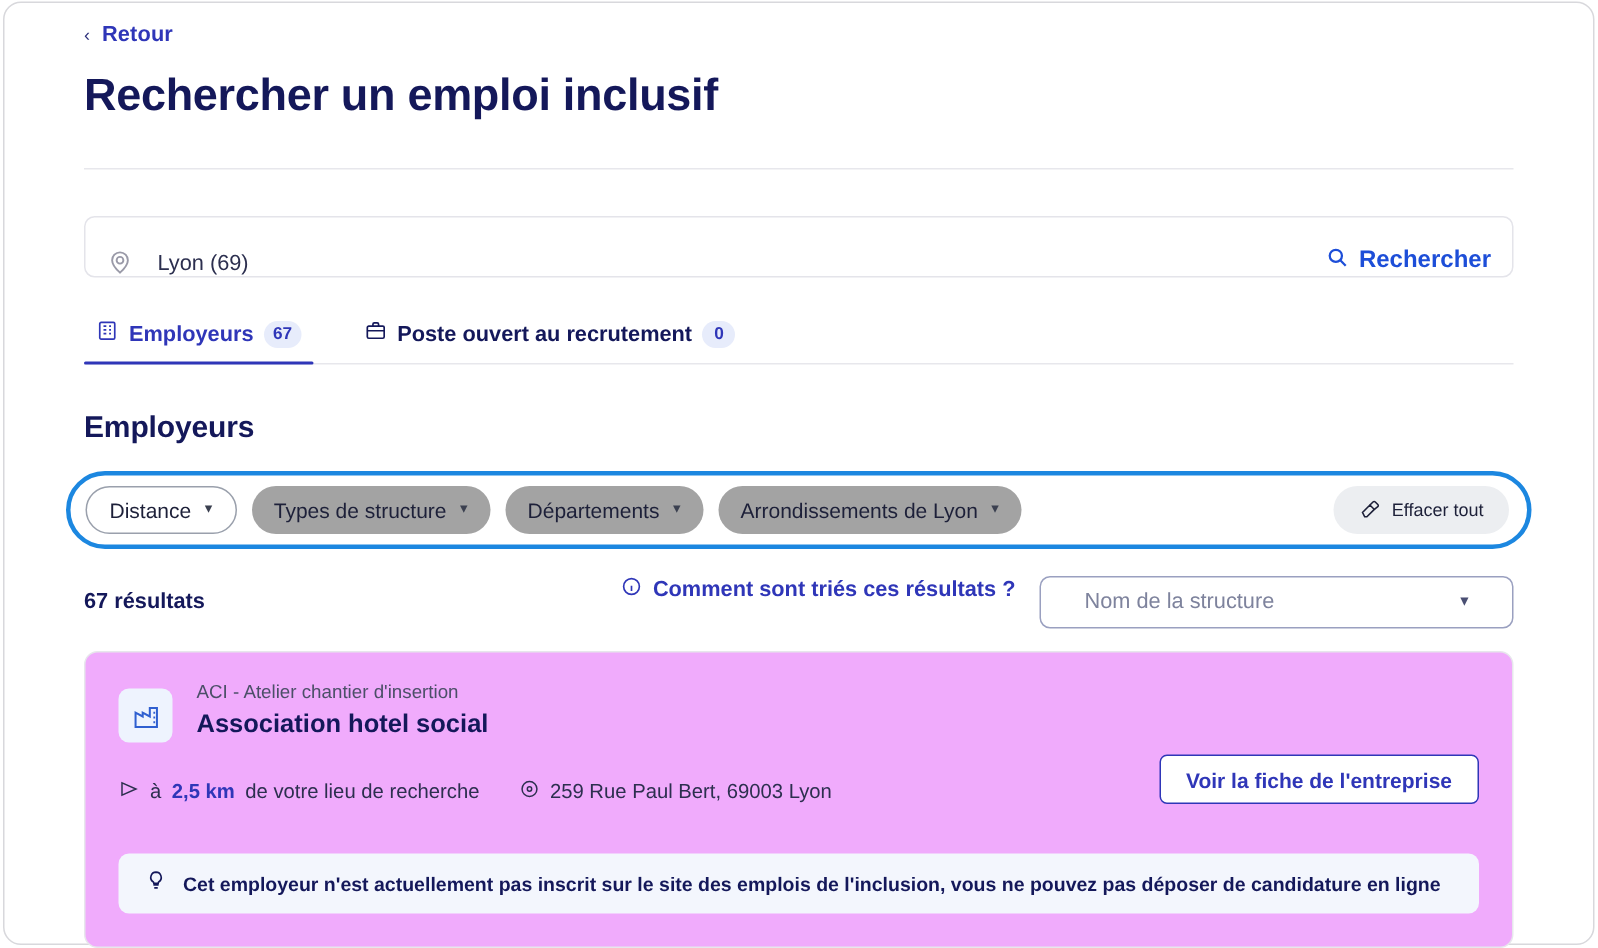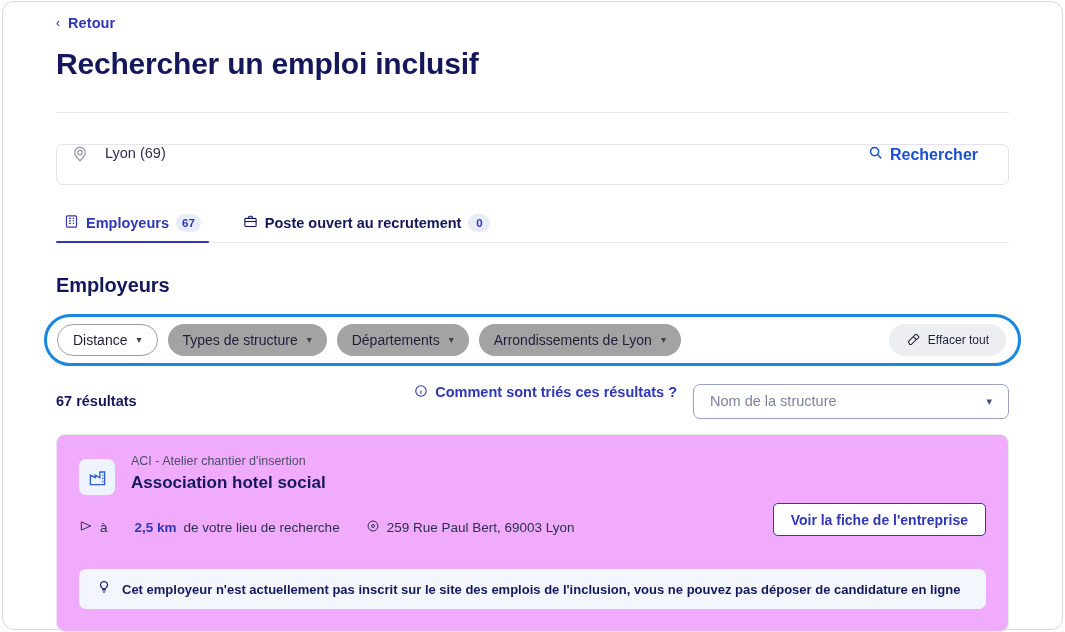--- a/index.html
+++ b/index.html
@@ -60,23 +60,23 @@
     height: 1px; background: #e7e7ec;
     margin-top: 30px;
   }
 
   
   .searchbar {
     margin-top: 31px;
     height: 41px;
     border: 1px solid #e4e4ea;
     border-radius: 7px;
-    display: flex; align-items: flex-start;
+    display: flex; align-items: flex-end;
     background: #fff;
-    padding: 0 30px 0 14px;
+    padding: 0 14px 0 14px;
   }
   .pin-icon { width: 18px; height: 18px; flex: 0 0 18px; color: #9a9aa8; }
   .search-value {
     margin-left: 16px;
     font-size: 14.5px;
     color: #2c2f4f;
     flex: 1;
   }
   .search-submit {
     display: flex; align-items: center; gap: 7px;
@@ -187,21 +187,21 @@
     color: #2f36b8; font-size: 14.5px; font-weight: 700;
     cursor: pointer;
   }
   .sort-help svg { width: 14px; height: 14px; }
   .sort-select {
     position: relative;
     width: 316px; height: 35px;
     border: 1px solid #9aa0c0;
     border-radius: 7px;
     display: flex; align-items: center;
-    padding: 0 16px;
+    padding: 0 29px;
     background: #fff;
     cursor: pointer;
   }
   .sort-select .ph { color: #7e839d; font-size: 14.5px; }
   .sort-select .caret {
     margin-left: auto; color: #4a4f73; font-size: 11px; line-height: 1;
   }
 
   
   .card {
@@ -233,21 +233,21 @@
   .card-meta-row {
     display: flex; align-items: center;
     margin-top: 16px;
   }
   .meta {
     display: inline-flex; align-items: center; gap: 7px;
     font-size: 13.5px; color: #2c2f4f;
   }
   .meta + .meta { margin-left: 26px; }
   .meta svg { width: 14px; height: 14px; flex: 0 0 14px; }
-  .dist { color: #2f36b8; font-weight: 700; margin-left: 20px; }
+  .dist { color: #2f36b8; font-weight: 700; }
   .btn-outline {
     margin-left: auto;
     display: inline-flex; align-items: center; justify-content: center;
     height: 33px; padding: 0 17px;
     border: 1px solid #2f36b8;
     border-radius: 5px;
     color: #2f36b8; font-size: 14px; font-weight: 700;
     background: #fff;
     cursor: pointer;
     position: relative; top: -8px;

